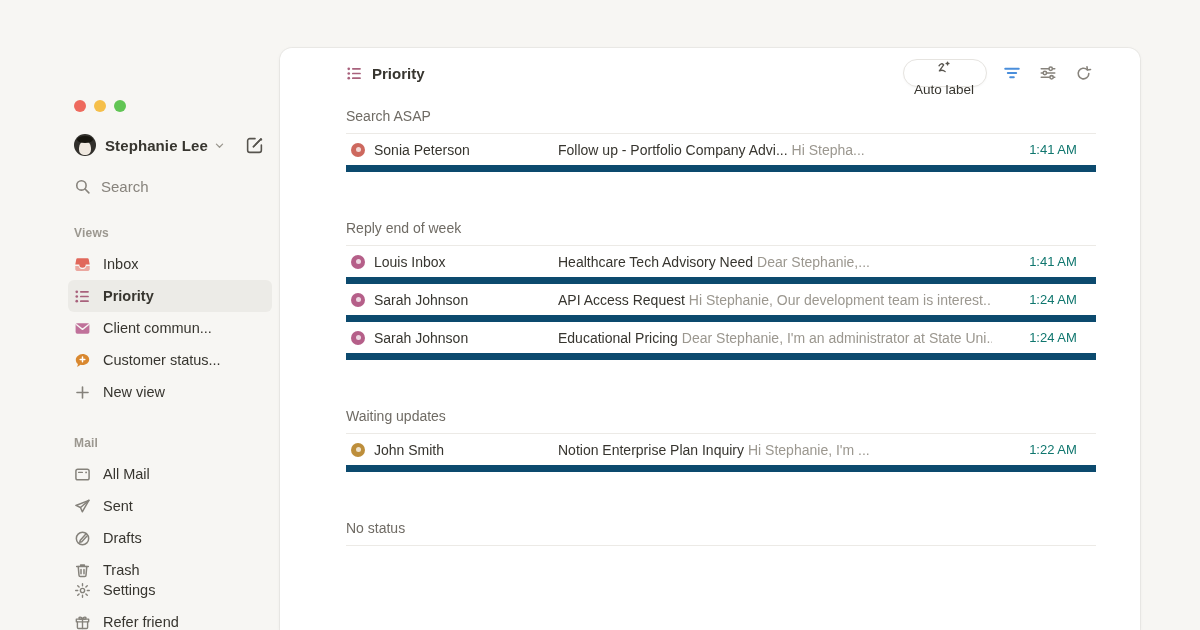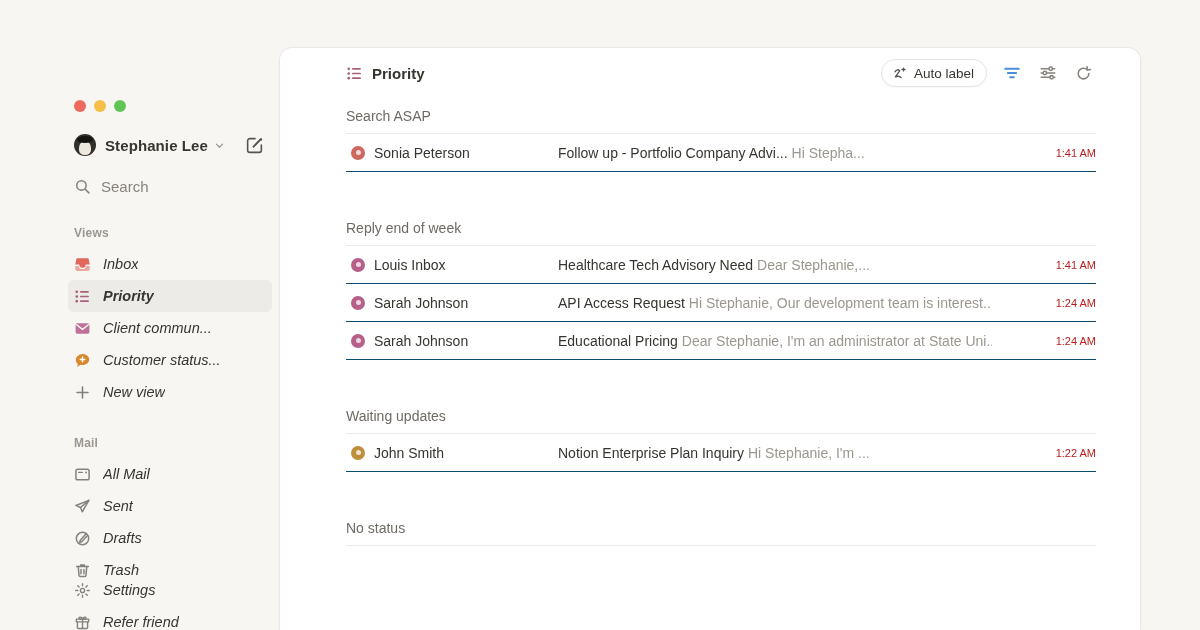--- a/index.html
+++ b/index.html
@@ -20,57 +20,57 @@
   .user-avatar::after { content:""; position:absolute; left:5px; top:7px; width:12px; height:14px; border-radius:50% 50% 40% 40%; background:#efe8df; }
   .user-avatar::before { content:""; position:absolute; left:3px; top:2px; width:16px; height:7px; border-radius:50%; background:#17150f; z-index:2; }
   .user-name { font-size:15px; font-weight:700; margin-left:9px; letter-spacing:.1px; }
   .user-chevron { margin-left:6px; color:#9b978f; display:flex; }
   .compose-btn { margin-left:auto; background:none; border:none; cursor:pointer; color:#57544e; display:flex; padding:2px; }
 
   .search-row { margin-top:16px; height:24px; display:flex; align-items:center; gap:10px; color:#87837c; font-size:15px; cursor:pointer; }
 
   .side-section-label { margin-top:28px; height:16px; font-size:12px; font-weight:600; color:#9b978f; letter-spacing:.2px; }
   .side-items { margin-top:6px; }
-  .side-item { height:32px; display:flex; align-items:center; gap:12px; width:204px; margin-left:-6px; padding:0 8px 0 6px; border-radius:6px; font-size:14.5px; cursor:pointer;font-style:italic; }
+  .side-item { height:32px; display:flex; align-items:center; gap:12px; width:204px; margin-left:-6px; padding:0 8px 0 6px; border-radius:6px; font-size:14.5px; cursor:pointer; }
   .side-item.sel { background:#ecebe7; font-weight:600; }
   .side-icon { width:17px; height:17px; display:flex; align-items:center; justify-content:center; flex:0 0 auto; }
   .side-icon svg { display:block; }
   .side-label { white-space:nowrap; overflow:hidden; }
 
   .side-footer { position:absolute; left:74px; bottom:-8px; width:198px; }
   .side-footer .side-item { color:#37352f; }
 
   
   .card { position:absolute; left:280px; top:48px; width:860px; height:582px;
           background:#ffffff; border-radius:12px 12px 0 0;
           box-shadow:0 0 0 1px rgba(0,0,0,.045), 0 1px 4px rgba(0,0,0,.05); }
   .card-header { height:50px; display:flex; align-items:center; padding:0 46px 0 66px; }
   .title-icon { display:flex; color:#a8617c; }
   .card-title { font-size:15px; font-weight:700; margin-left:9px; }
   .header-right { margin-left:auto; display:flex; align-items:center; gap:14px; }
   .auto-label-btn { display:flex; align-items:center; gap:7px; height:28px; padding:0 12px 0 10px;
           background:#fff; border:1px solid #e6e4e0; border-radius:14px; font-size:13.5px; color:#37352f;
-          font-family:inherit; cursor:pointer; box-shadow:0 1px 2px rgba(0,0,0,.03); }
+          font-family:inherit; cursor:pointer; box-shadow:0 1px 2px rgba(0,0,0,.03);flex-direction:column; }
   .hdr-icon { background:none; border:none; padding:2px; cursor:pointer; display:flex; color:#87837c; }
   .hdr-icon.blue { color:#4a8edb; }
 
   .groups { padding:0 44px 0 66px; }
   .group + .group { margin-top:38px; }
   .group-label { height:36px; padding:8px 0; display:flex; align-items:center; gap:7px;
           font-size:14px; color:#6f6b64; border-bottom:1px solid #eceae6; }
 
   .email-row { height:38px; display:flex; align-items:center; padding-left:5px;
-          border-bottom:1px solid #0c4a6e; cursor:pointer; }
+          border-bottom:7px solid #0c4a6e; cursor:pointer; }
   .row-avatar { width:14px; height:14px; border-radius:50%; position:relative; flex:0 0 auto; }
   .row-avatar::after { content:""; position:absolute; left:4.5px; top:4.5px; width:5px; height:5px; border-radius:50%; background:rgba(255,255,255,.75); }
   .row-sender { width:184px; margin-left:9px; font-size:14px; font-weight:500; white-space:nowrap; overflow:hidden; flex:0 0 auto; }
   .row-text { flex:1 1 auto; min-width:0; white-space:nowrap; overflow:hidden; font-size:14px; }
   .row-subject { font-weight:500; color:#37352f; }
   .row-preview { color:#9b978f; margin-left:4px; }
-  .row-time { flex:0 0 auto; min-width:86px; margin-left:18px; text-align:right; font-size:11px; color:#b91c1c; }
+  .row-time { flex:0 0 auto; min-width:86px; margin-left:18px; text-align:center; font-size:13px; color:#0f766e; }
 </style>
 </head>
 <body>
 
 <div class="app">
 
   <aside class="sidebar">
 
     <div class="traffic">
 

